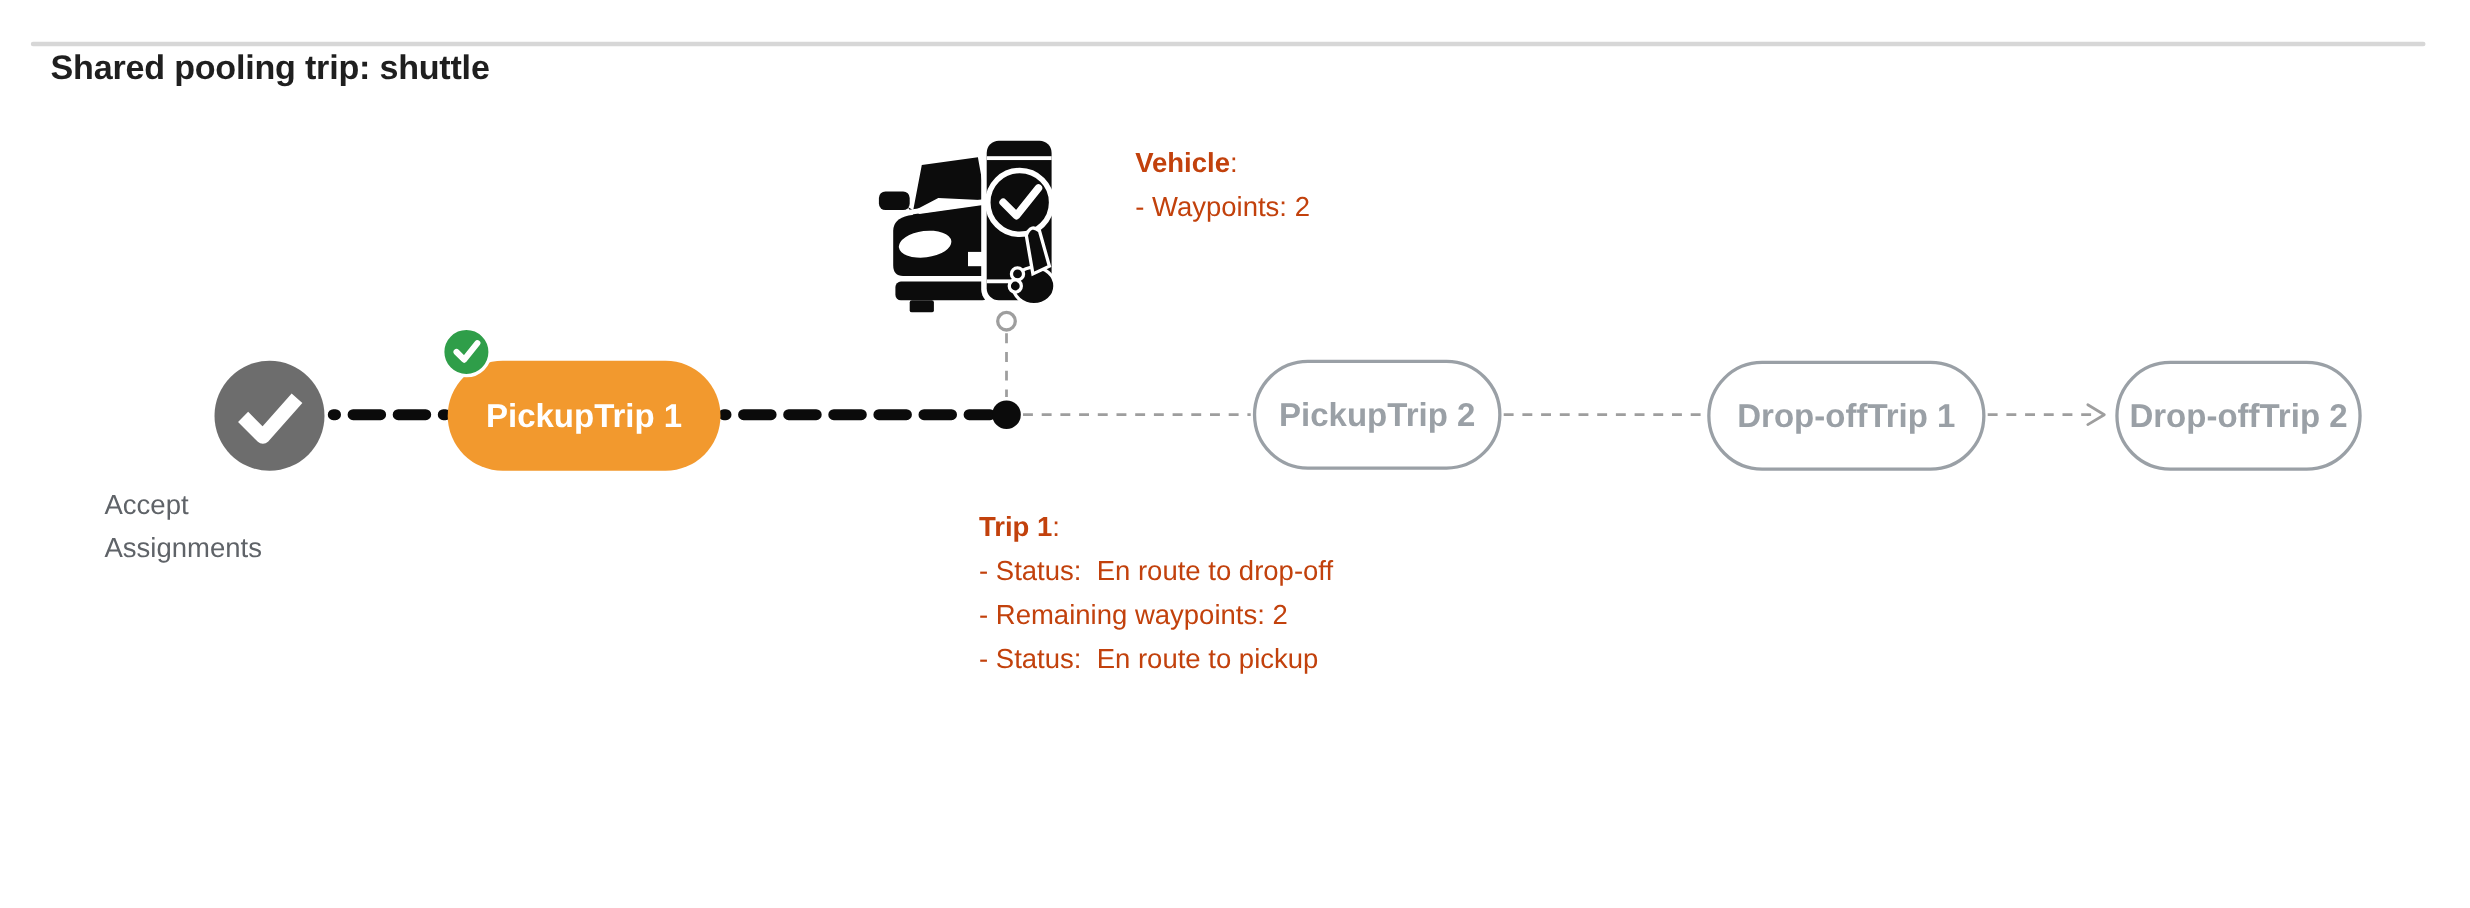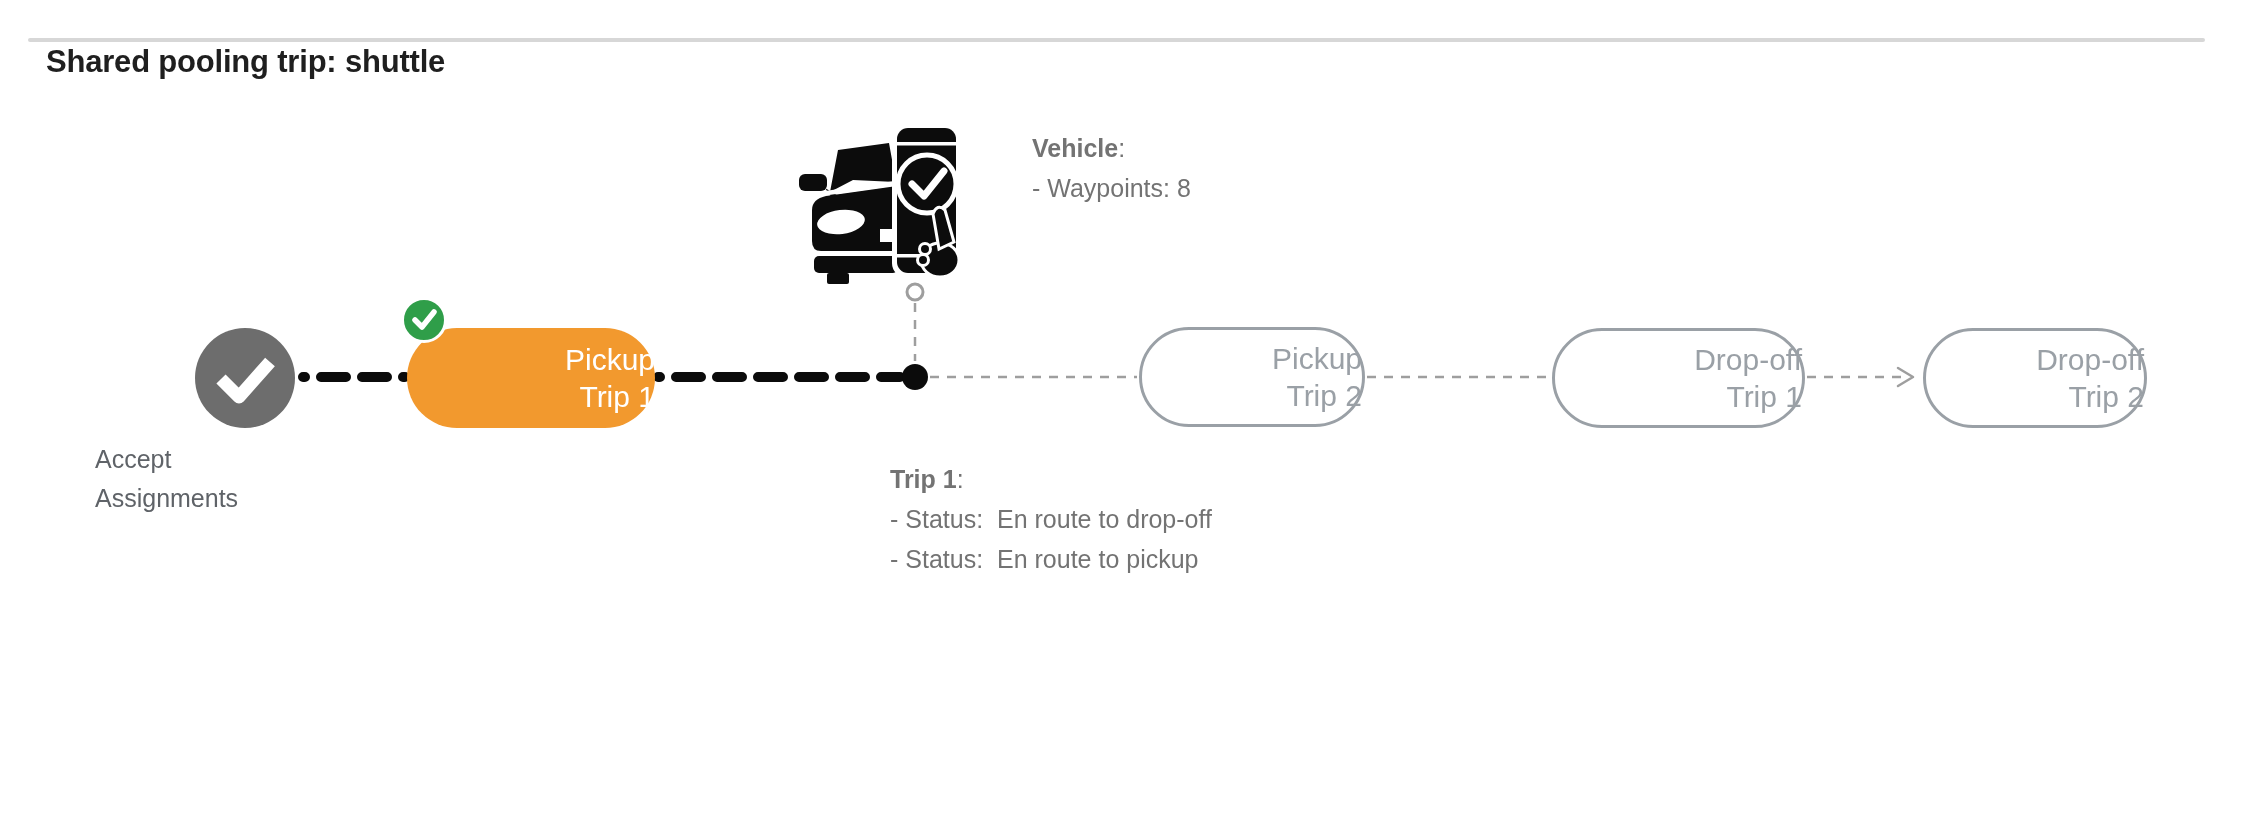--- a/index.html
+++ b/index.html
@@ -23,39 +23,39 @@
   .connectors{position:absolute;left:0;top:0;width:2245px;height:825px;}
   .dash-black{stroke:#0b0b0b;stroke-width:10;stroke-linecap:round;fill:none;
     stroke-dasharray:25 16;stroke-dashoffset:23;}
   .dash-gray{stroke:#9e9e9e;stroke-width:2.5;fill:none;stroke-dasharray:9 8;}
   .arrowhead{stroke:#9e9e9e;stroke-width:2.5;fill:none;stroke-linecap:round;stroke-linejoin:round;}
   .hollow{fill:#ffffff;stroke:#9e9e9e;stroke-width:3;}
   .node-check{fill:none;stroke:#ffffff;stroke-width:13;stroke-linejoin:round;}
 
   .pill{
     position:absolute;height:100px;box-sizing:border-box;
-    border-radius:52px;display:flex;flex-direction:column;
-    align-items:flex-end;justify-content:center;
-    font-size:30px;line-height:37px;font-weight:400;text-align:center;
+    border-radius:52px;display:flex;flex-direction:row;
+    align-items:center;justify-content:center;
+    font-size:30px;line-height:37px;font-weight:700;text-align:center;
     z-index:1;
   }
   .pill-active{background:#F2992E;color:#ffffff;}
   .pill-ghost{background:#ffffff;border:3px solid #9aa0a6;color:#9aa0a6;}
 
   .badge{
     position:absolute;left:401px;top:297px;width:46px;height:46px;
     box-sizing:border-box;background:#2F9E49;border:3px solid #ffffff;
     border-radius:50%;z-index:2;display:flex;align-items:center;justify-content:center;
   }
   .node-label{
     position:absolute;left:95px;top:440px;width:300px;
     color:#5f6368;font-size:25px;line-height:39px;
   }
   .vehicle-icon{position:absolute;left:797px;top:122px;width:165px;height:162px;}
-  .info{position:absolute;color:#737373;font-size:25px;line-height:40px;}
+  .info{position:absolute;color:#c2410c;font-size:25px;line-height:40px;}
   .vehicle-info{left:1032px;top:128px;}
   .trip-info{left:890px;top:459px;}
   .info .b{font-weight:700;}
   .info-line{white-space:pre-wrap;}
 </style>
 </head>
 <body>
 
 <div class="stage">
 
@@ -141,24 +141,25 @@
     <g fill="#0c0c0c" stroke="#ffffff" stroke-width="3">
       <ellipse cx="143" cy="138" rx="19" ry="17"></ellipse>
       <circle cx="128" cy="127" r="5.5"></circle>
       <circle cx="126" cy="138" r="5.5"></circle>
       <path d="M 136 92 Q 140 81 148 88 L 157 120 L 142 127 Z"></path>
     </g>
   </svg>
 
   <div class="info vehicle-info">
     <div class="info-heading"><span class="b">Vehicle</span><span>:</span></div>
-    <div class="info-line">- Waypoints: 8</div>
+    <div class="info-line">- Waypoints: 2</div>
   </div>
 
   <div class="info trip-info">
     <div class="info-heading"><span class="b">Trip 1</span><span>:</span></div>
     <div class="info-line">- Status:  En route to drop-off</div>
+    <div class="info-line">- Remaining waypoints: 2</div>
     <div class="info-line">- Status:  En route to pickup</div>
   </div>
 
   <div class="divider divider-bottom"></div>
 
 </div>
 
 </body></html>

